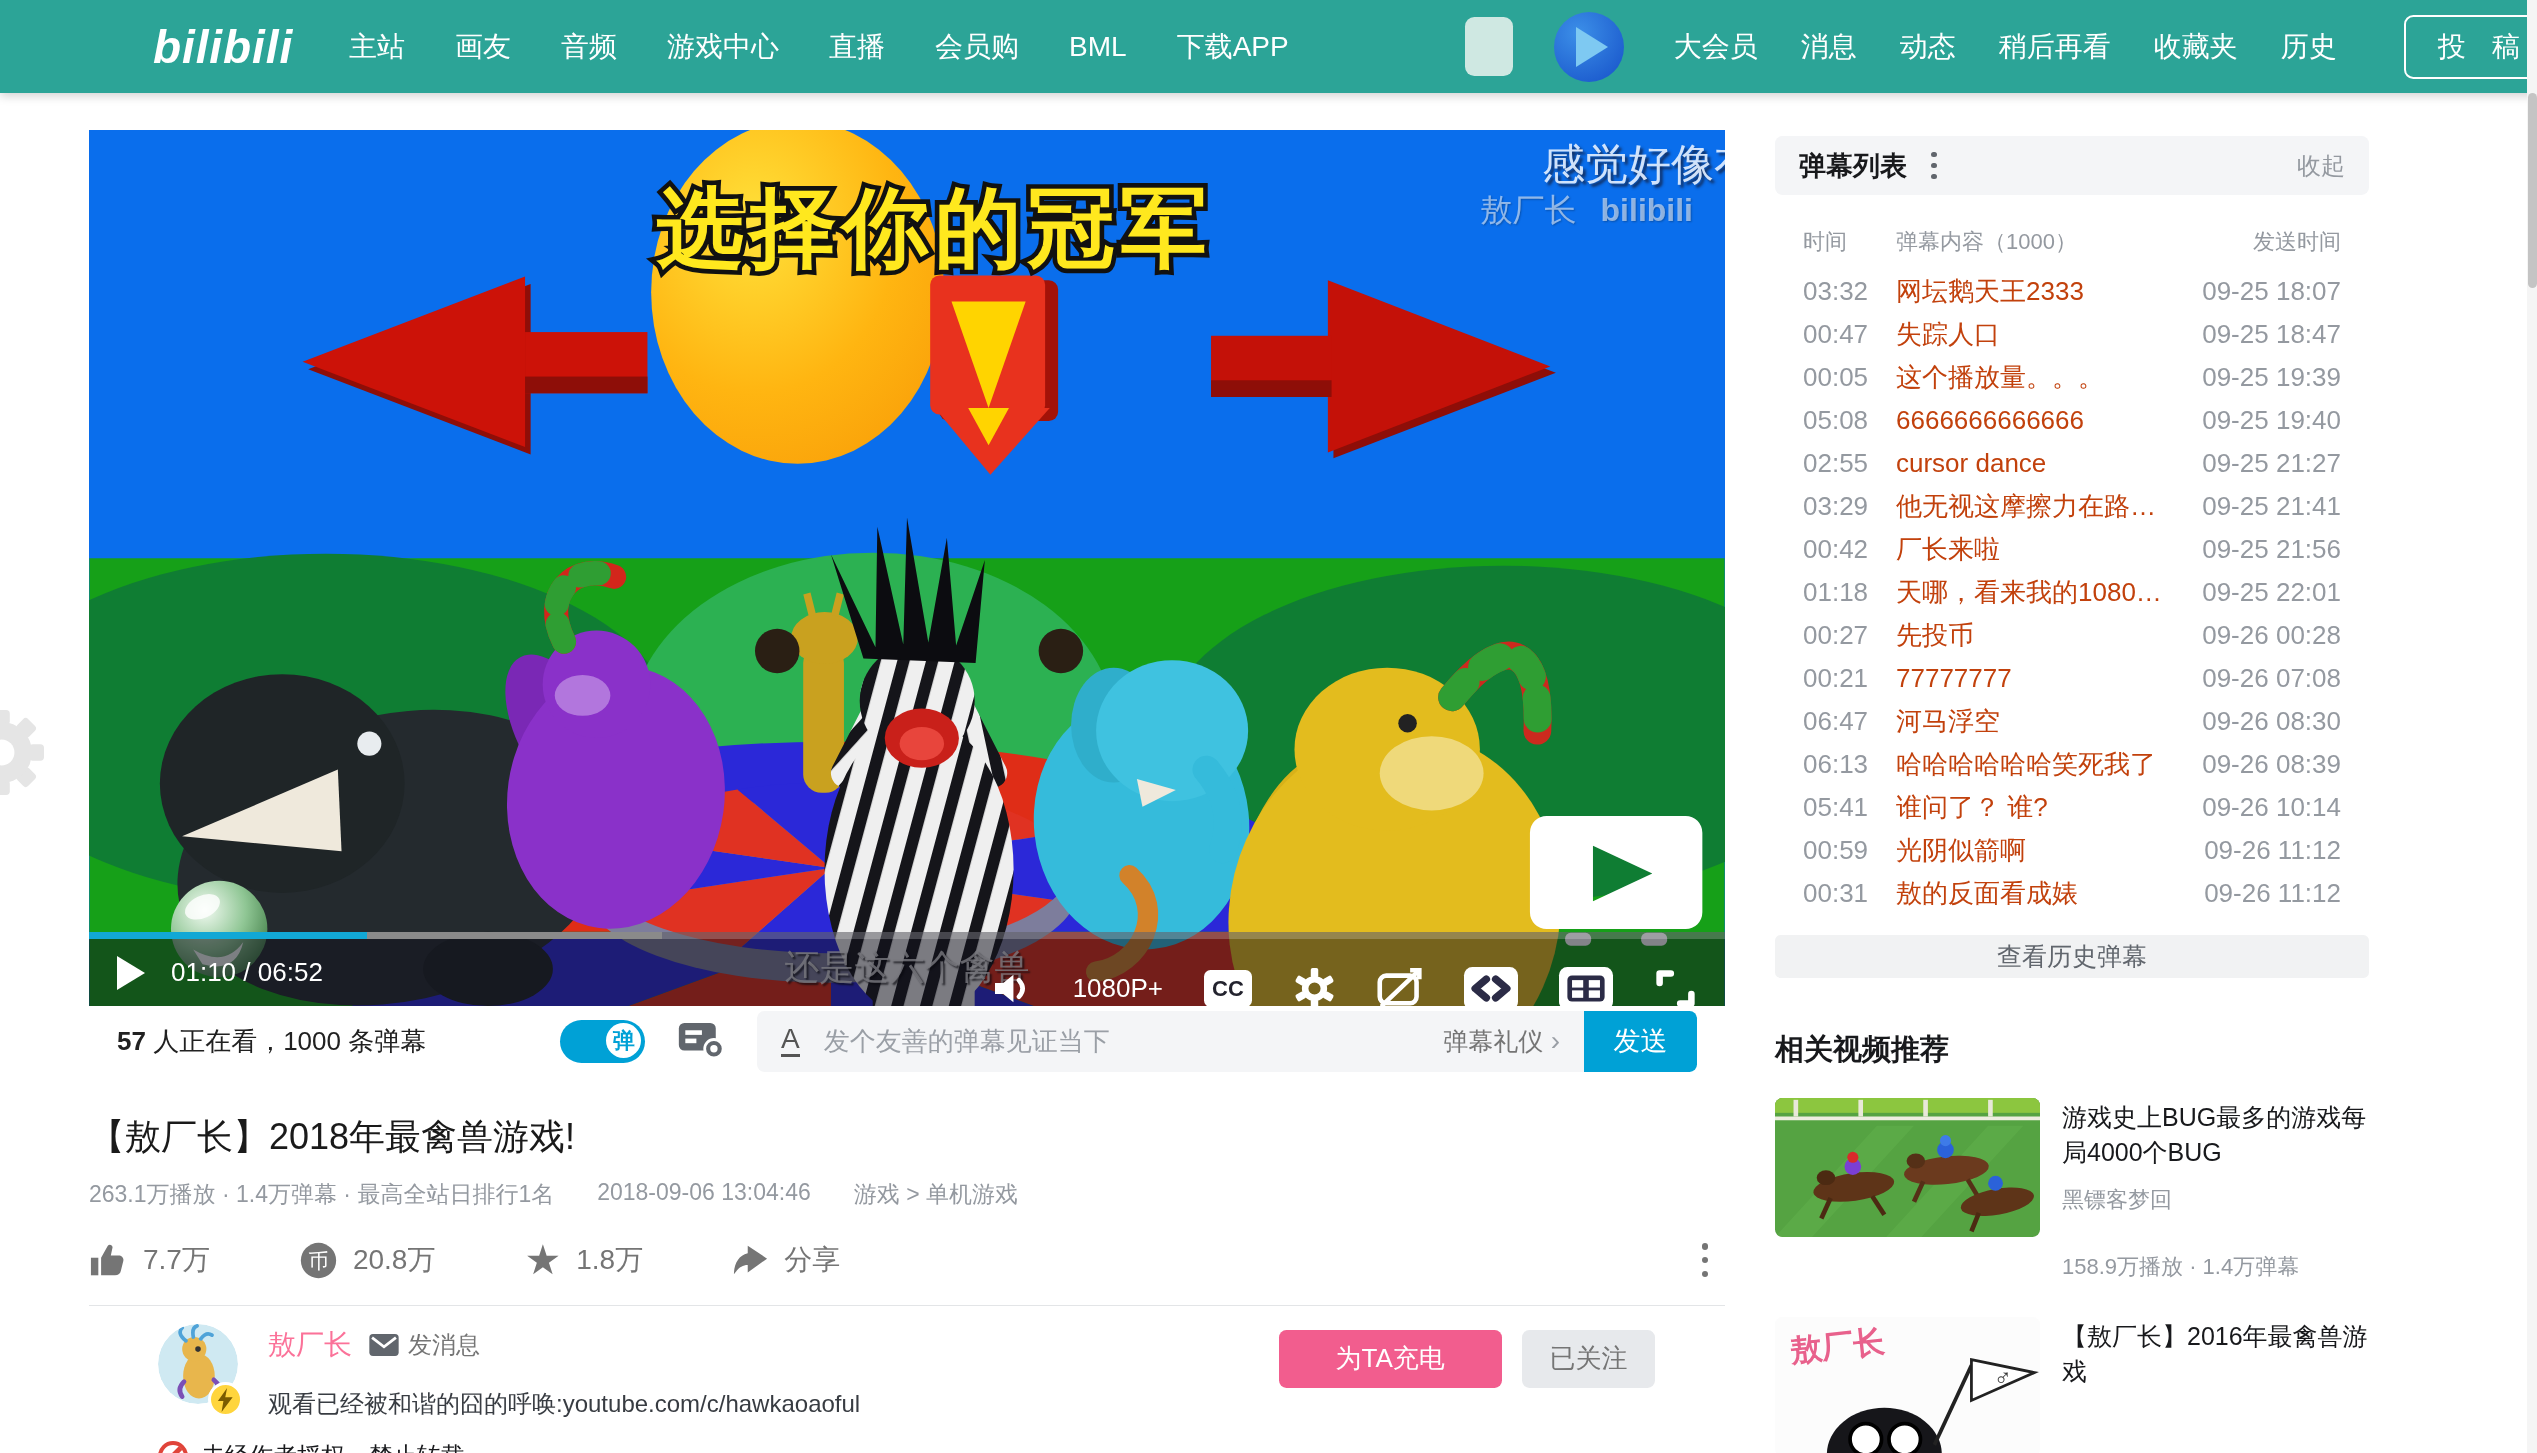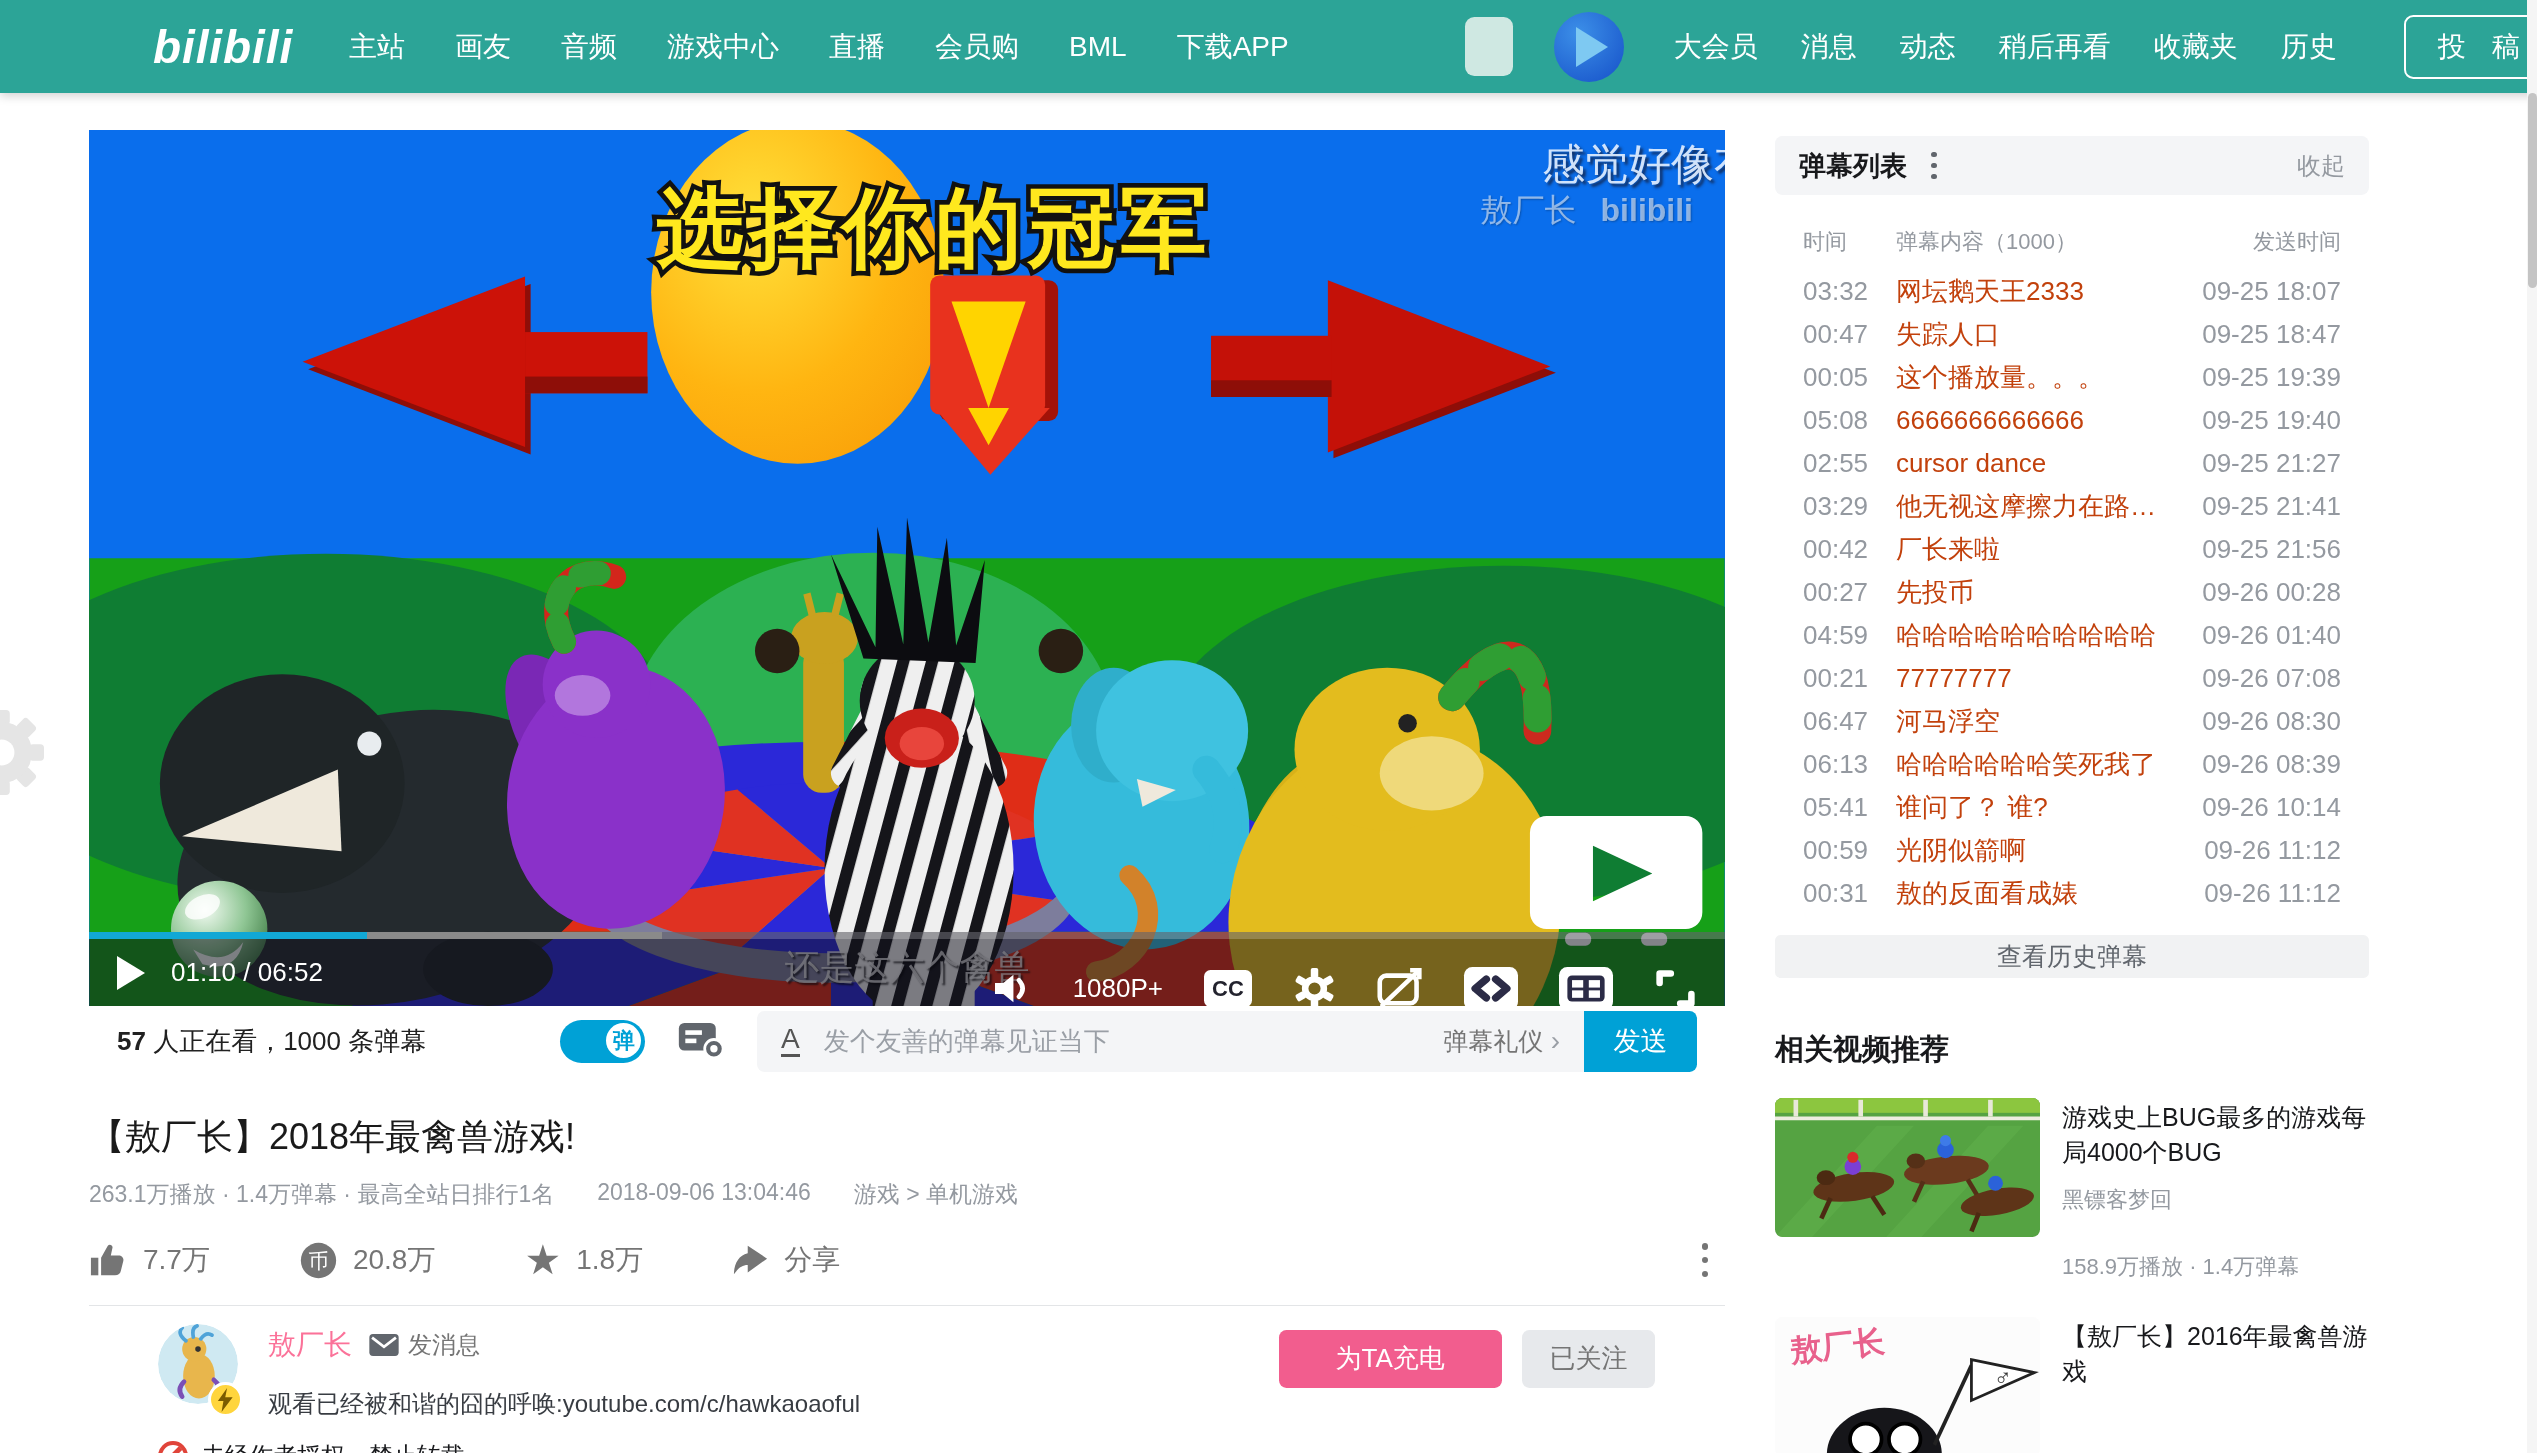--- a/index.html
+++ b/index.html
@@ -560,32 +560,32 @@
           <span class="rc">他无视这摩擦力在路上行走</span>
           <span class="rd">09-25 21:41</span>
         </div>
 
         <div class="dm-grid dm-row">
           <span class="rt">00:42</span>
           <span class="rc">厂长来啦</span>
           <span class="rd">09-25 21:56</span>
         </div>
 
+        <div class="dm-grid dm-row">
+          <span class="rt">01:18</span>
+          <span class="rc">天哪，看来我的1080还不了...</span>
+          <span class="rd">09-25 22:01</span>
+        </div>
 
         <div class="dm-grid dm-row">
           <span class="rt">00:27</span>
           <span class="rc">先投币</span>
           <span class="rd">09-26 00:28</span>
         </div>
 
-        <div class="dm-grid dm-row">
-          <span class="rt">04:59</span>
-          <span class="rc">哈哈哈哈哈哈哈哈哈哈</span>
-          <span class="rd">09-26 01:40</span>
-        </div>
 
         <div class="dm-grid dm-row">
           <span class="rt">00:21</span>
           <span class="rc">77777777</span>
           <span class="rd">09-26 07:08</span>
         </div>
 
         <div class="dm-grid dm-row">
           <span class="rt">06:47</span>
           <span class="rc">河马浮空</span>

